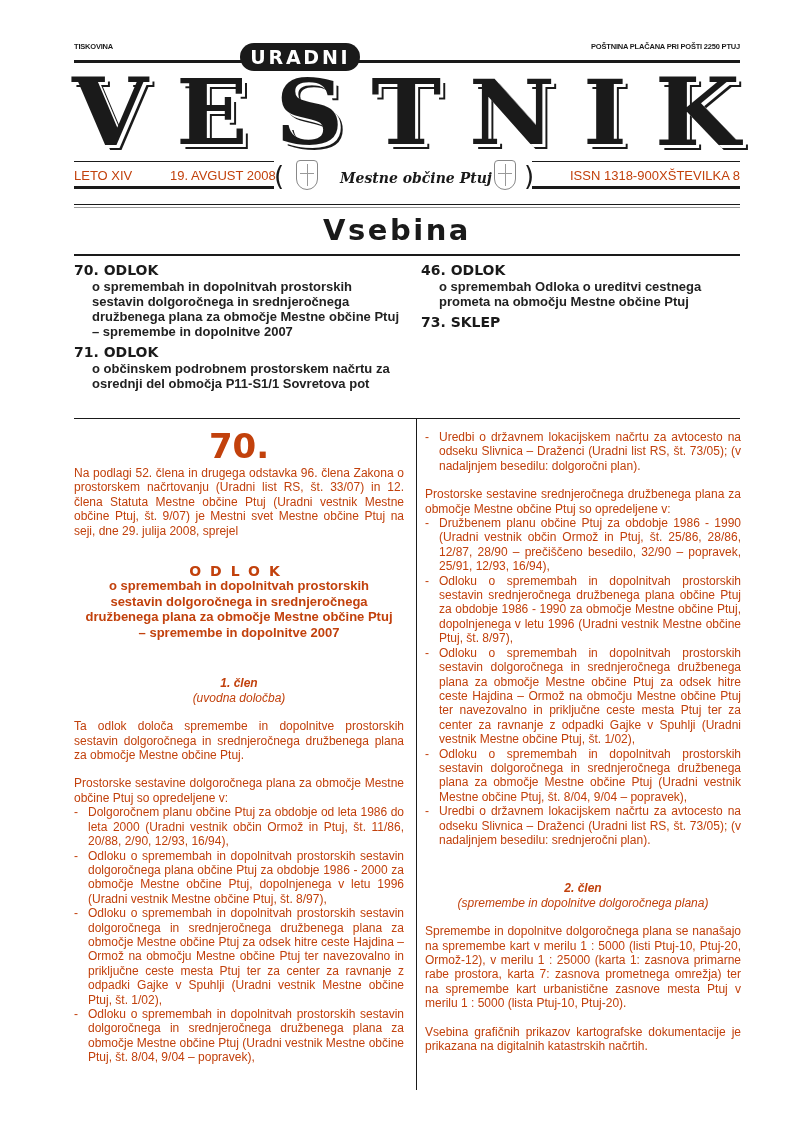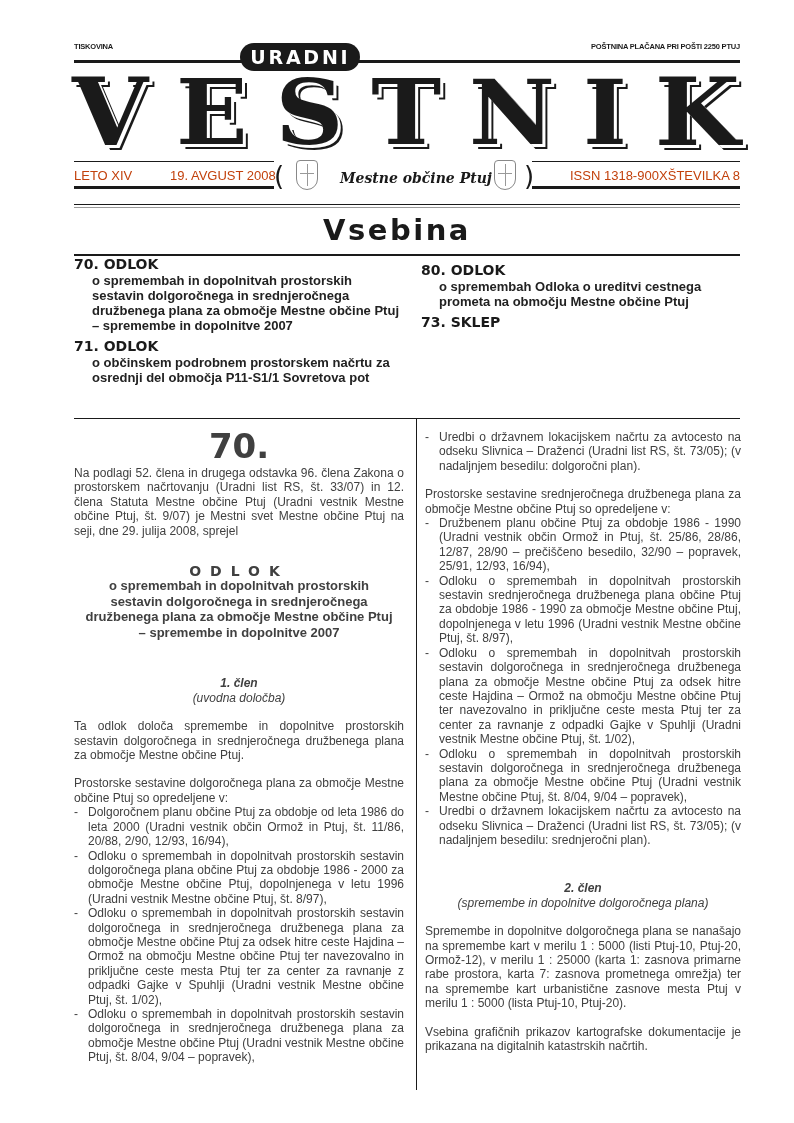--- a/index.html
+++ b/index.html
@@ -15,21 +15,21 @@
   .bracket{position:absolute;top:163px;font-size:26px;font-family:"DejaVu Sans",sans-serif;line-height:26px;color:#1a1a1a;}
   .crest{position:absolute;top:160px;width:22px;height:30px;border:1px solid #888;border-radius:4px 4px 11px 11px;box-sizing:border-box;}
   .crest:before{content:"";position:absolute;left:10px;top:3px;width:1px;height:22px;background:#999;}
   .crest:after{content:"";position:absolute;left:3px;top:12px;width:14px;height:1px;background:#999;}
   .script{position:absolute;left:340px;top:170px;font-family:"DejaVu Serif",serif;font-style:italic;font-size:14px;font-weight:bold;}
   .title-vsebina{position:absolute;left:0;width:794px;top:213px;text-align:center;font-family:"DejaVu Sans",sans-serif;font-weight:bold;font-size:29px;letter-spacing:2.5px;}
   .toc{position:absolute;font-family:"Liberation Sans",sans-serif;}
   .toc .num{font-family:"DejaVu Sans",sans-serif;font-weight:bold;font-size:14px;line-height:17px;}
   .toc .desc{font-size:13px;line-height:15px;margin-left:18px;font-weight:bold;color:#222;}
   .toc .item{margin-bottom:5px;}
-  .col{position:absolute;font-size:12px;line-height:14.4px;text-align:justify;font-family:"Liberation Sans",sans-serif;color:#404040;}
+  .col{position:absolute;font-size:12px;line-height:14.4px;text-align:justify;font-family:"Liberation Sans",sans-serif;color:#c2410c;}
   .col p{margin:0;}
   .gap{height:14px;}
   .bul{display:flex;}
   .bul .d{width:14px;flex:none;}
   .bul .t{flex:1;text-align:justify;}
   .big70{font-family:"DejaVu Sans",sans-serif;font-weight:bold;font-size:34px;text-align:center;line-height:40px;}
   .odlok{font-family:"DejaVu Sans",sans-serif;font-weight:bold;font-size:14px;letter-spacing:9px;text-align:center;}
   .odlok-sub{font-weight:bold;font-size:13px;line-height:15.5px;text-align:center;}
   .clen{font-style:italic;text-align:center;}
   .clen b{font-weight:bold;}
@@ -73,33 +73,33 @@
 <div class="bar-text" style="left:570px;">ISSN 1318-900X</div>
 <div class="bar-text" style="right:54px;">ŠTEVILKA 8</div>
 <div class="rule" style="left:74px;top:186px;width:200px;height:3px;"></div>
 <div class="rule" style="left:532px;top:186px;width:208px;height:3px;"></div>
 <div class="rule" style="left:74px;top:204px;width:666px;height:1px;"></div>
 <div class="rule" style="left:74px;top:207px;width:666px;height:1px;background:#999;"></div>
 
 <div class="title-vsebina">Vsebina</div>
 <div class="rule" style="left:74px;top:254px;width:666px;height:2px;"></div>
 
-<div class="toc" style="left:74px;top:256px;width:330px;">
+<div class="toc" style="left:74px;top:262px;width:330px;">
   <div class="item">
     <div class="num">70. ODLOK</div>
     <div class="desc">o spremembah in dopolnitvah prostorskih sestavin dolgoročnega in srednjeročnega družbenega plana za območje Mestne občine Ptuj – spremembe in dopolnitve 2007</div>
   </div>
   <div class="item">
     <div class="num">71. ODLOK</div>
     <div class="desc">o občinskem podrobnem prostorskem načrtu za osrednji del območja P11-S1/1 Sovretova pot</div>
   </div>
 </div>
 <div class="toc" style="left:421px;top:262px;width:320px;">
   <div class="item">
-    <div class="num">80. ODLOK</div>
+    <div class="num">46. ODLOK</div>
     <div class="desc">o spremembah Odloka o ureditvi cestnega prometa na območju Mestne občine Ptuj</div>
   </div>
   <div class="item">
     <div class="num">73. SKLEP</div>
   </div>
 </div>
 
 <div class="rule" style="left:74px;top:418px;width:666px;height:1px;"></div>
 <div class="rule" style="left:416px;top:418px;width:1px;height:672px;"></div>
 

